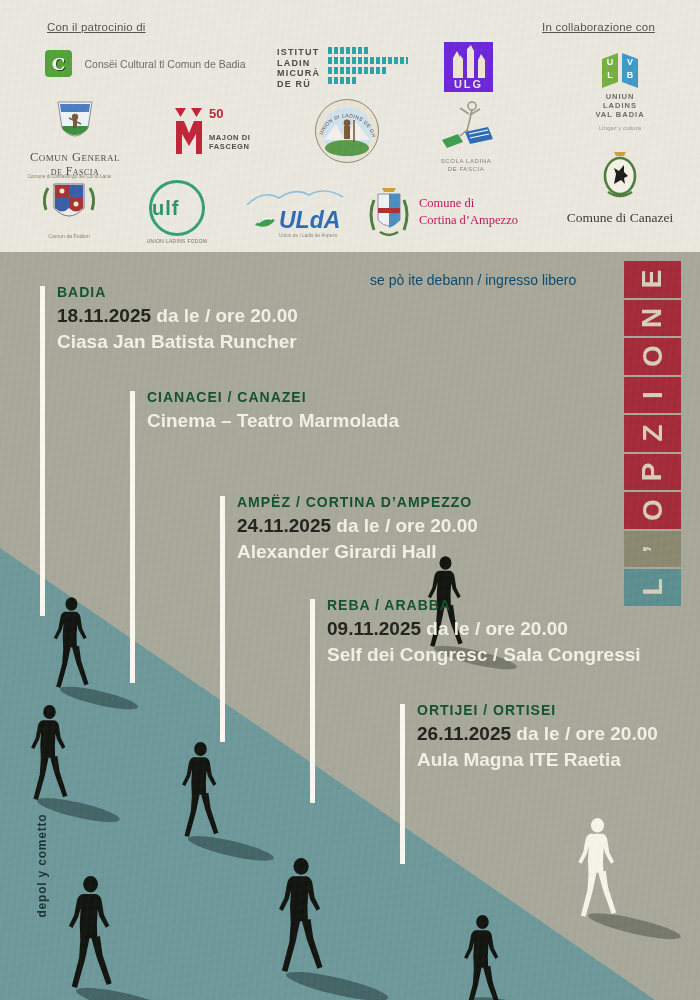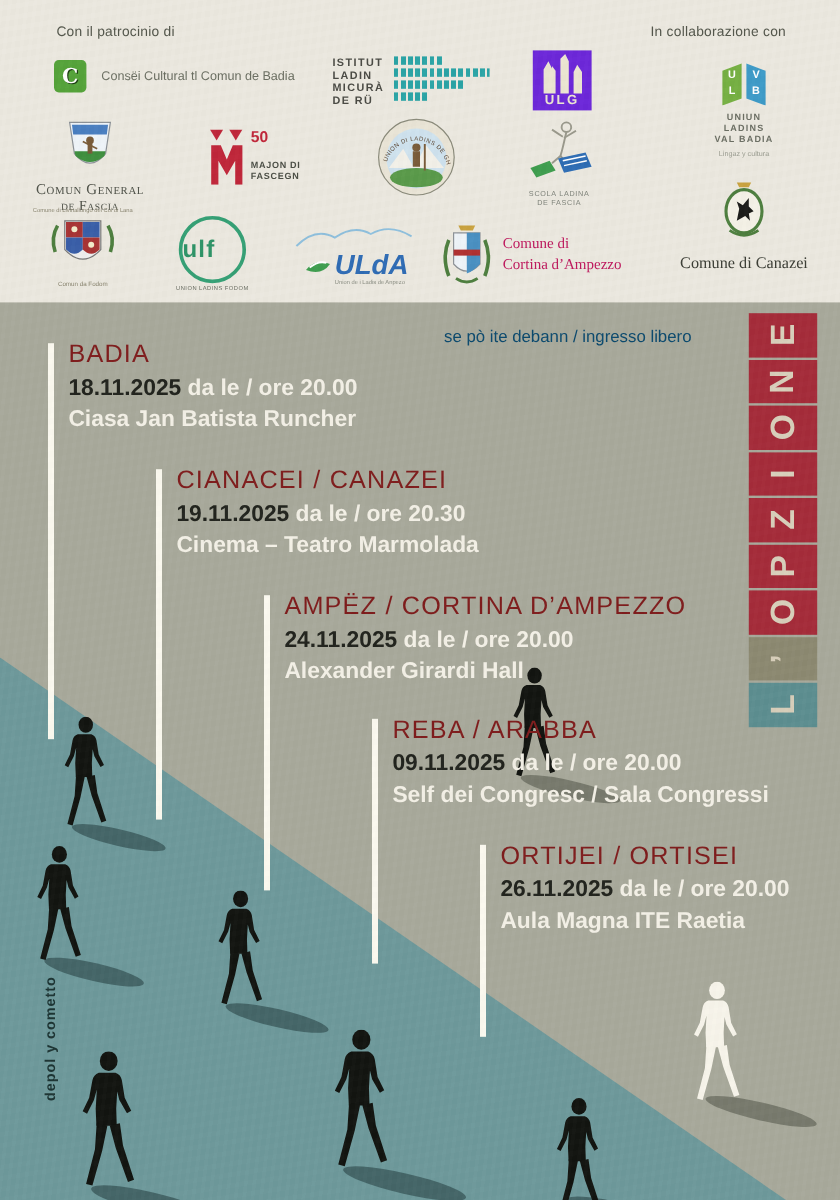--- a/index.html
+++ b/index.html
@@ -1,20 +1,20 @@
 <!DOCTYPE html>
 <html><head>
 <meta charset="utf-8">
 <style>
   html,body{margin:0;padding:0;background:#888;}
   .poster{position:relative;width:700px;height:1000px;overflow:hidden;margin:0 auto;
     background:#a8a99b;font-family:"Liberation Sans",sans-serif;}
   
   .hdr{position:absolute;left:0;top:0;width:700px;height:252px;background:#ebe8df;}
-  .meta-label{position:absolute;font-size:11.5px;color:#54574c;letter-spacing:.2px;}
+  .meta-label{position:absolute;font-size:11.5px;color:#54574c;letter-spacing:.2px;text-decoration:underline;}
   .lg{position:absolute;}
   
   .consei-box{width:27px;height:27px;background:#55a33a;border-radius:4px;display:inline-flex;
     align-items:center;justify-content:center;vertical-align:middle;}
   .consei-box span{color:#fff;font-weight:bold;font-size:17px;font-family:"DejaVu Serif",serif;
     text-shadow:1px 1px 0 #1c3a12;}
   .consei-text{font-size:10.5px;color:#6b6f62;margin-left:8px;vertical-align:middle;}
   
   .ist{display:flex;gap:8px;}
   .ist-lines div{font-size:9px;font-weight:bold;color:#4b4b45;letter-spacing:1.2px;line-height:10.5px;}
@@ -57,21 +57,21 @@
   .cortina-text{padding-top:11px;}
   
   .canazei{width:124px;text-align:center;}
   .canazei-text{font-family:"Liberation Serif",serif;font-size:13.5px;color:#3b3d35;margin-top:4px;}
   
   .teal{position:absolute;left:0;top:0;width:700px;height:1000px;background:#6e999b;
     clip-path:polygon(0 548px,655px 1000px,0 1000px);}
   .free-entry{position:absolute;left:370px;top:272px;font-size:14px;color:#0c4a6e;z-index:4;}
   .vline{position:absolute;width:5px;background:#fbf9ef;z-index:2;}
   .event{position:absolute;z-index:4;white-space:nowrap;}
-  .event .loc{font-size:21px;font-weight:normal;color:#7f1d1d;letter-spacing:1px;margin-bottom:5px;}
+  .event .loc{font-size:14px;font-weight:bold;color:#14532d;letter-spacing:1px;margin-bottom:5px;}
   .event .when{font-size:19px;font-weight:bold;color:#f3f0e6;margin-bottom:4px;}
   .event .when .date{color:#22241e;}
   .event .venue{font-size:19px;font-weight:bold;color:#f3f0e6;}
   
   .tiles{position:absolute;left:624px;top:261px;display:flex;flex-direction:column;gap:2px;z-index:3;}
   .tile{width:57px;height:36.5px;background:#a52c3a;display:flex;align-items:center;justify-content:center;}
   .tile span{transform:rotate(-90deg);font-weight:bold;font-size:28px;color:#d8cfbb;line-height:1;}
   .tile.apos{background:#8c8971;}
   .tile.ltile{background:#5d8e90;}
   
@@ -310,21 +310,20 @@
   <div class="vline" style="left:310px;top:599px;height:204px"></div>
   <div class="vline" style="left:400px;top:704px;height:160px"></div>
 
   <div class="event" style="left:57px;top:284px">
     <div class="loc">BADIA</div>
     <div class="when"><span class="date">18.11.2025</span> <span>da le / ore 20.00</span></div>
     <div class="venue">Ciasa Jan Batista Runcher</div>
   </div>
   <div class="event" style="left:147px;top:389px">
     <div class="loc">CIANACEI / CANAZEI</div>
-    <div class="when"><span class="date">19.11.2025</span> <span>da le / ore 20.30</span></div>
     <div class="venue">Cinema – Teatro Marmolada</div>
   </div>
   <div class="event" style="left:237px;top:494px">
     <div class="loc">AMPËZ / CORTINA D’AMPEZZO</div>
     <div class="when"><span class="date">24.11.2025</span> <span>da le / ore 20.00</span></div>
     <div class="venue">Alexander Girardi Hall</div>
   </div>
   <div class="event" style="left:327px;top:597px">
     <div class="loc">REBA / ARABBA</div>
     <div class="when"><span class="date">09.11.2025</span> <span>da le / ore 20.00</span></div>

